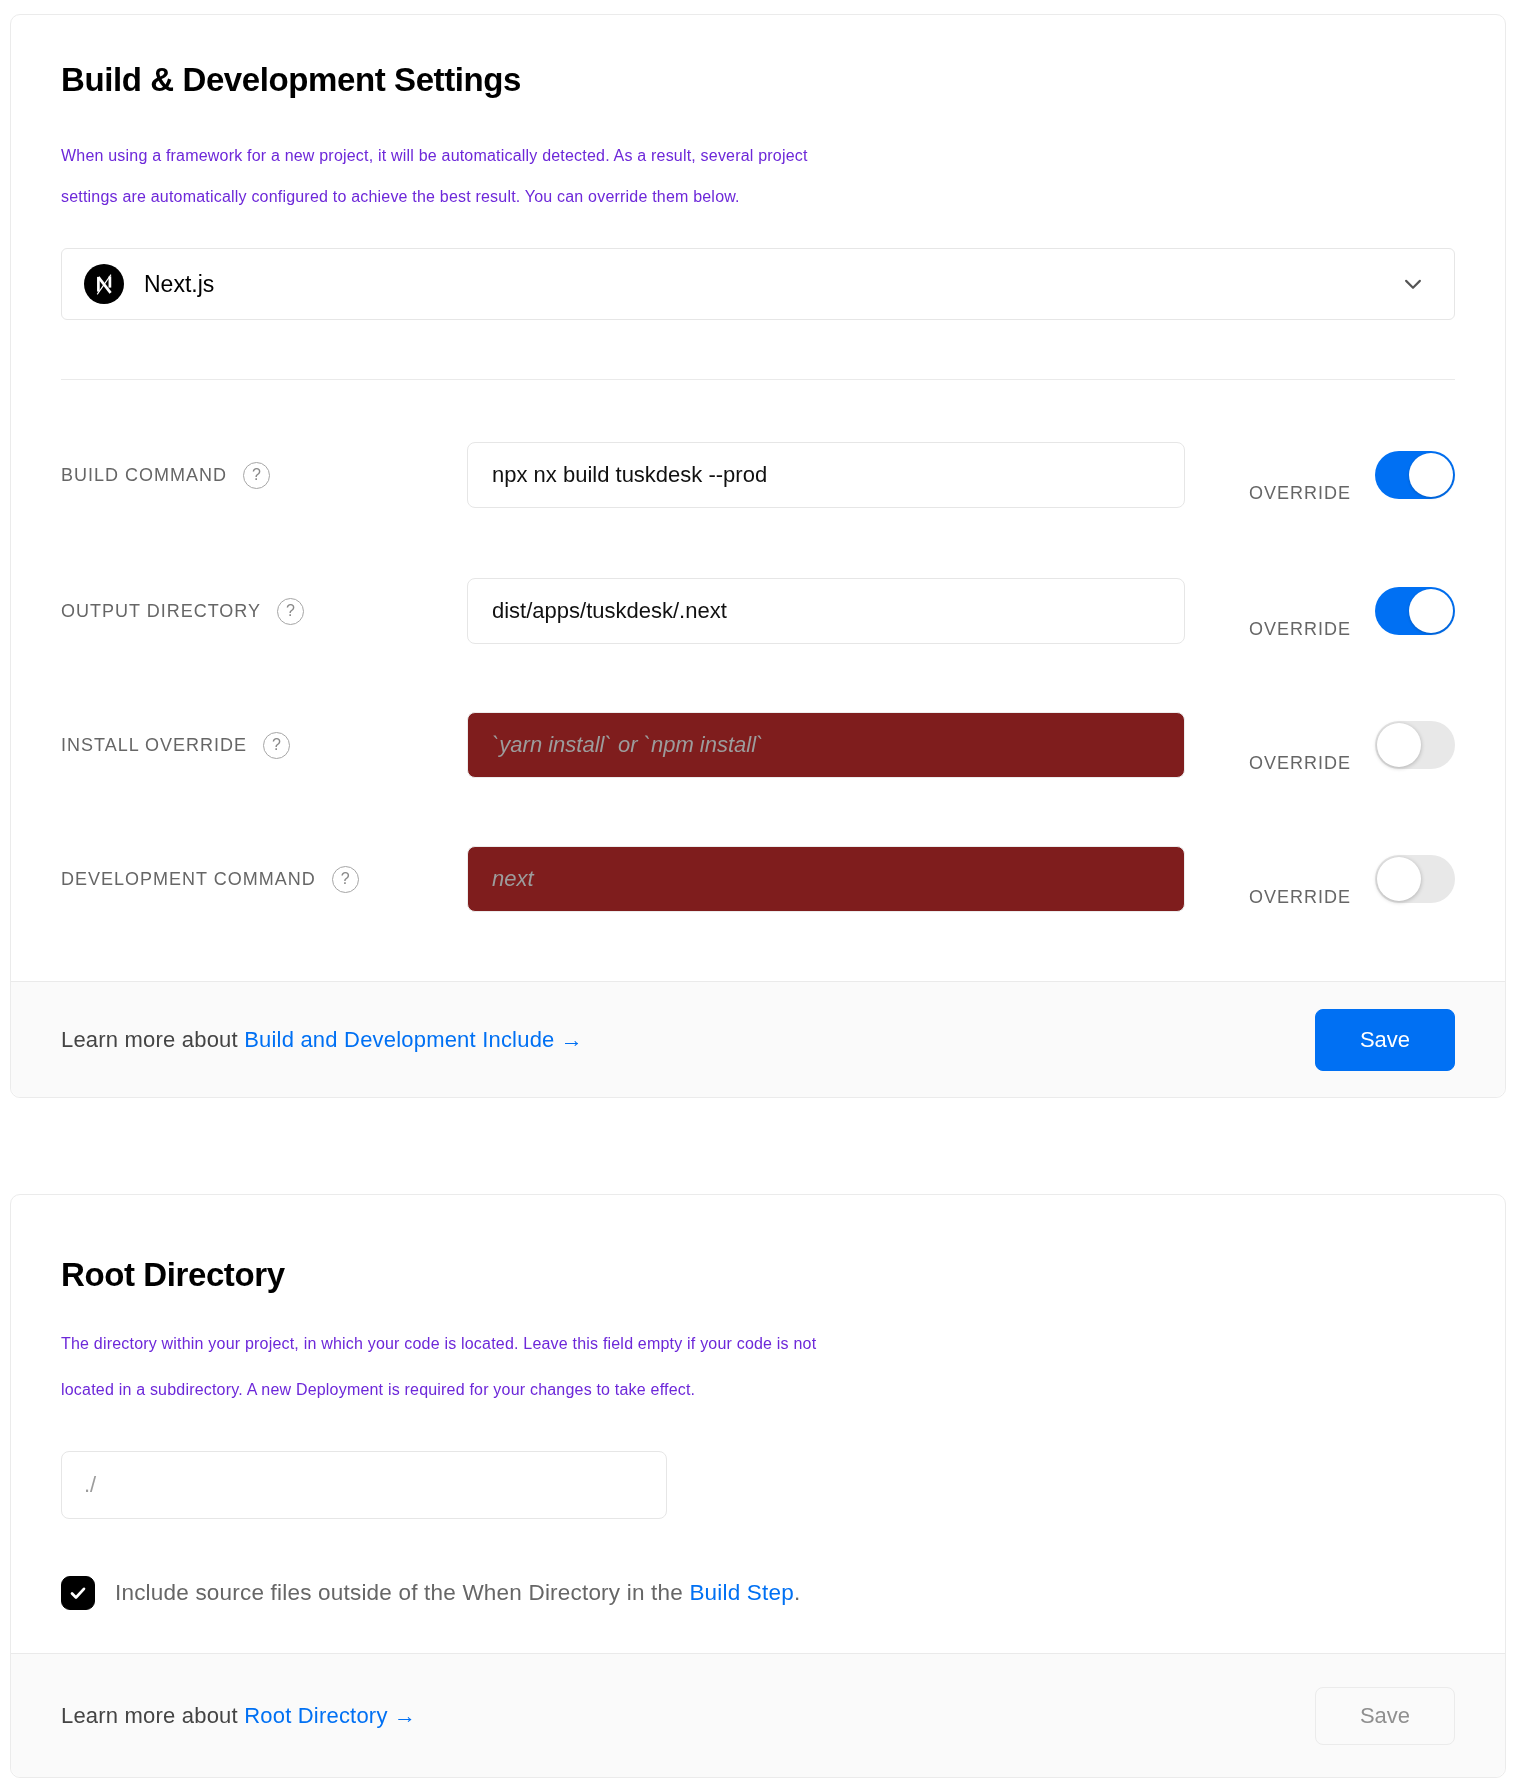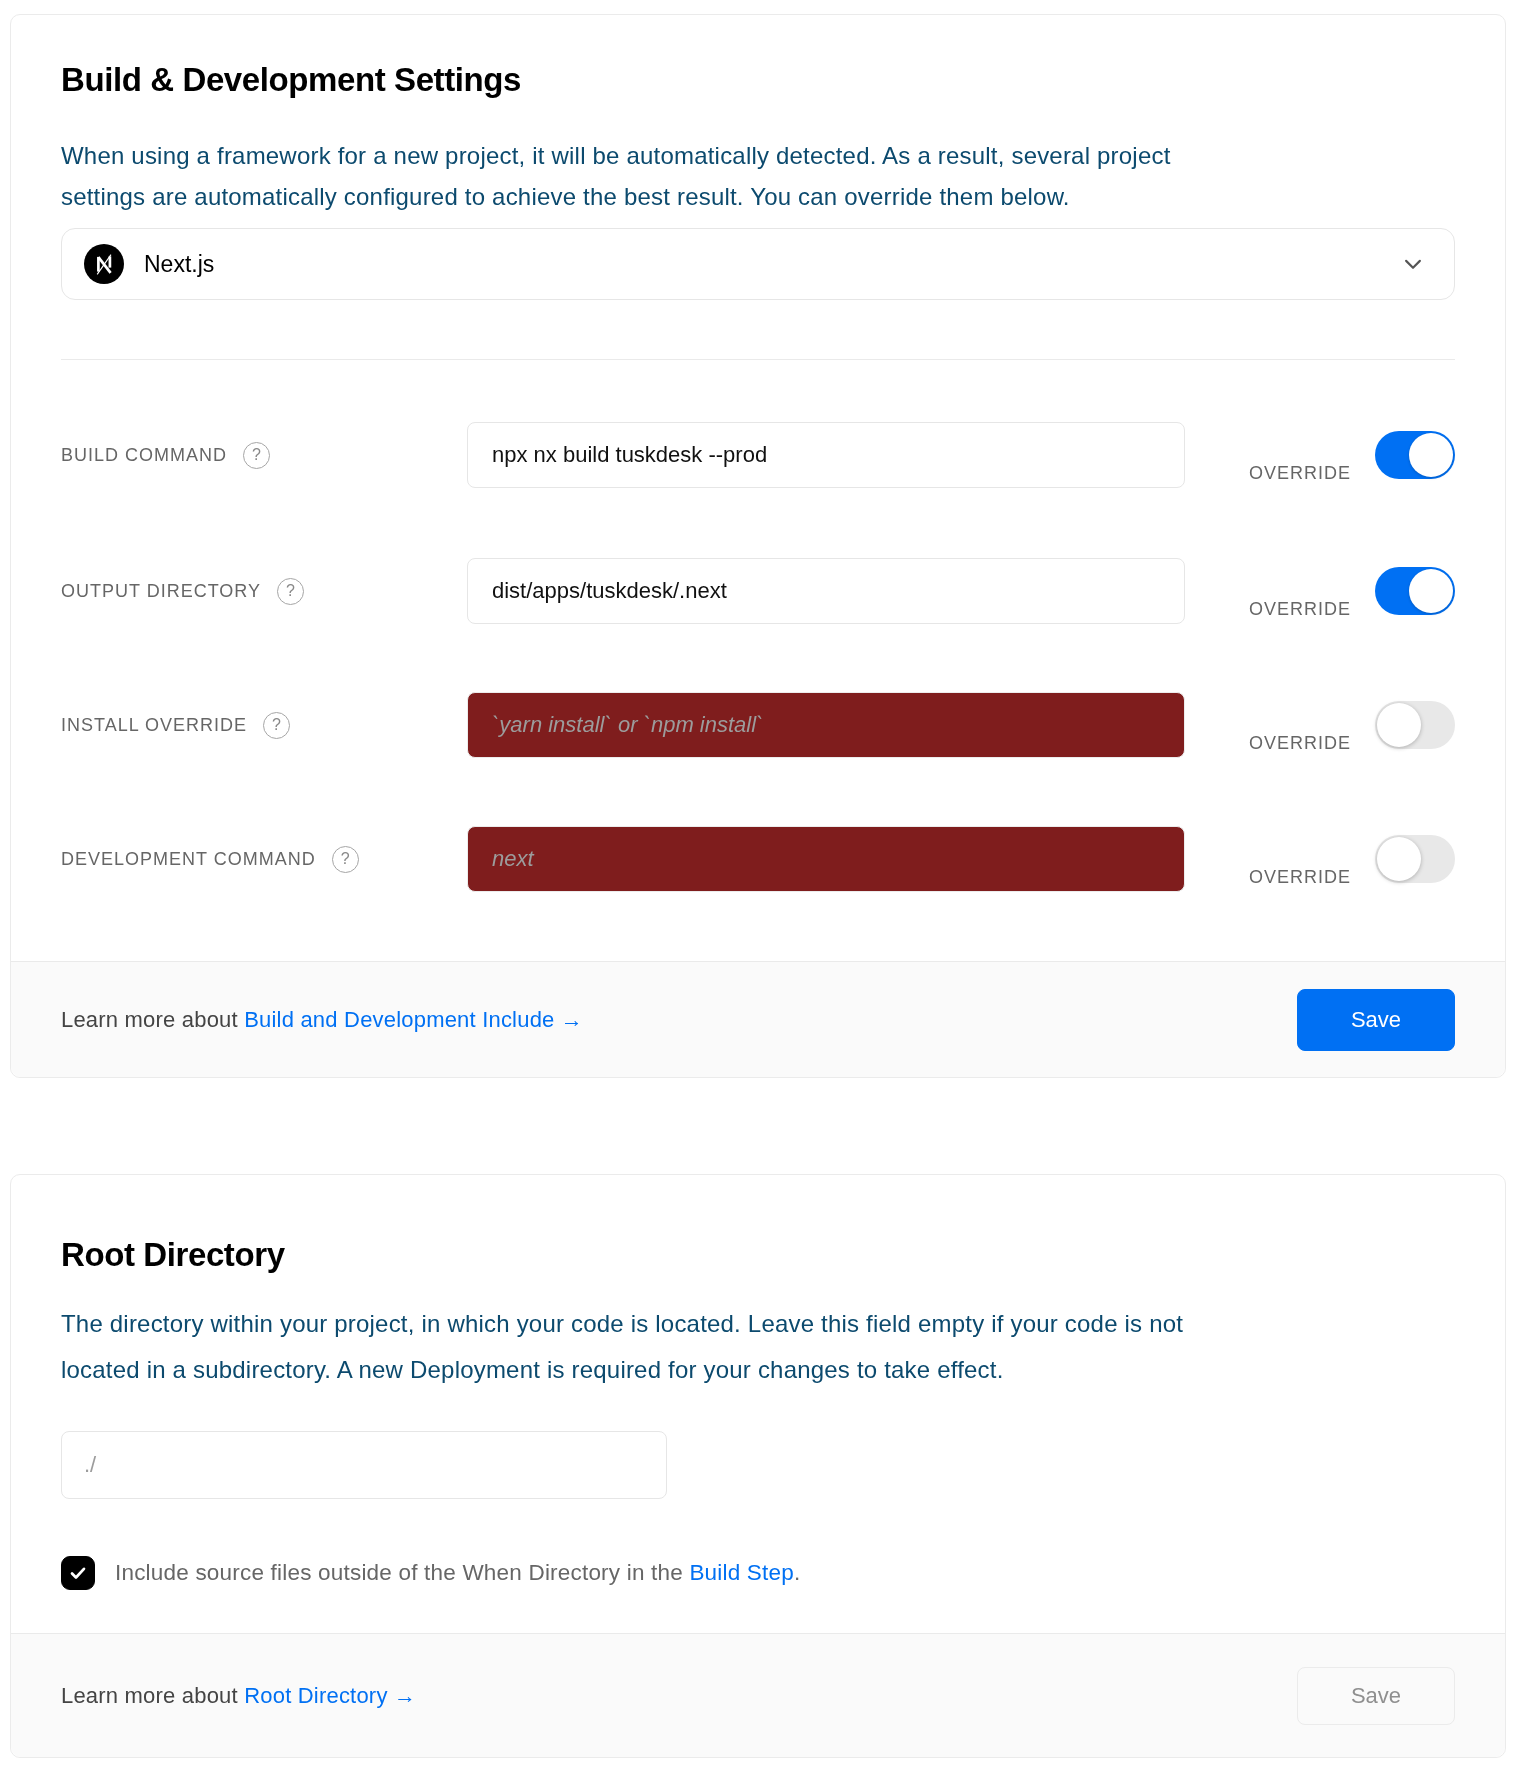--- a/index.html
+++ b/index.html
@@ -22,39 +22,39 @@
   .card-title {
     margin-top: 45px;
     font-size: 33px;
     font-weight: 700;
     letter-spacing: -0.4px;
     color: #000;
     line-height: 40px;
   }
   .card-desc {
     margin-top: 35px;
-    font-size: 24px;
+    font-size: 16px;
     line-height: 41px;
-    color: #0c4a6e;
+    color: #6d28d9;
     letter-spacing: 0.2px;
   }
 
   .field-label {
     margin-top: 61px;
     font-size: 18px;
     letter-spacing: 1px;
     color: #666;
     line-height: 20px;
   }
 
   .select {
-    margin-top: 11px;
+    margin-top: 31px;
     height: 72px;
     border: 1px solid #e6e6e6;
-    border-radius: 14px;
+    border-radius: 6px;
     display: flex;
     align-items: center;
     padding: 0 26px 0 22px;
     cursor: pointer;
     background: #fff;
   }
   .nextjs-icon { width: 40px; height: 40px; display: inline-flex; flex: none; }
   .select-value { margin-left: 20px; font-size: 23px; color: #000; }
   .chevron { margin-left: auto; display: inline-flex; }
 
@@ -118,21 +118,21 @@
     border-top: 1px solid #eaeaea;
     border-radius: 0 0 10px 10px;
     height: 116px;
     display: flex; align-items: center; justify-content: space-between;
     padding: 0 50px;
   }
   .card.root .card-footer { margin-top: 43px; height: 124px; }
   .learn-more { font-size: 22px; color: #444; letter-spacing: 0.2px; }
   .link { color: #0070f3; text-decoration: none; cursor: pointer; }
   .save-btn {
-    width: 158px; height: 62px;
+    width: 140px; height: 62px;
     border-radius: 8px;
     border: 1px solid #0070f3;
     background: #0070f3;
     color: #fff;
     font-size: 22px; font-weight: 500;
     font-family: "Liberation Sans", "DejaVu Sans", sans-serif;
     cursor: pointer;
     display: flex; align-items: center; justify-content: center;
   }
   .save-btn.disabled {

